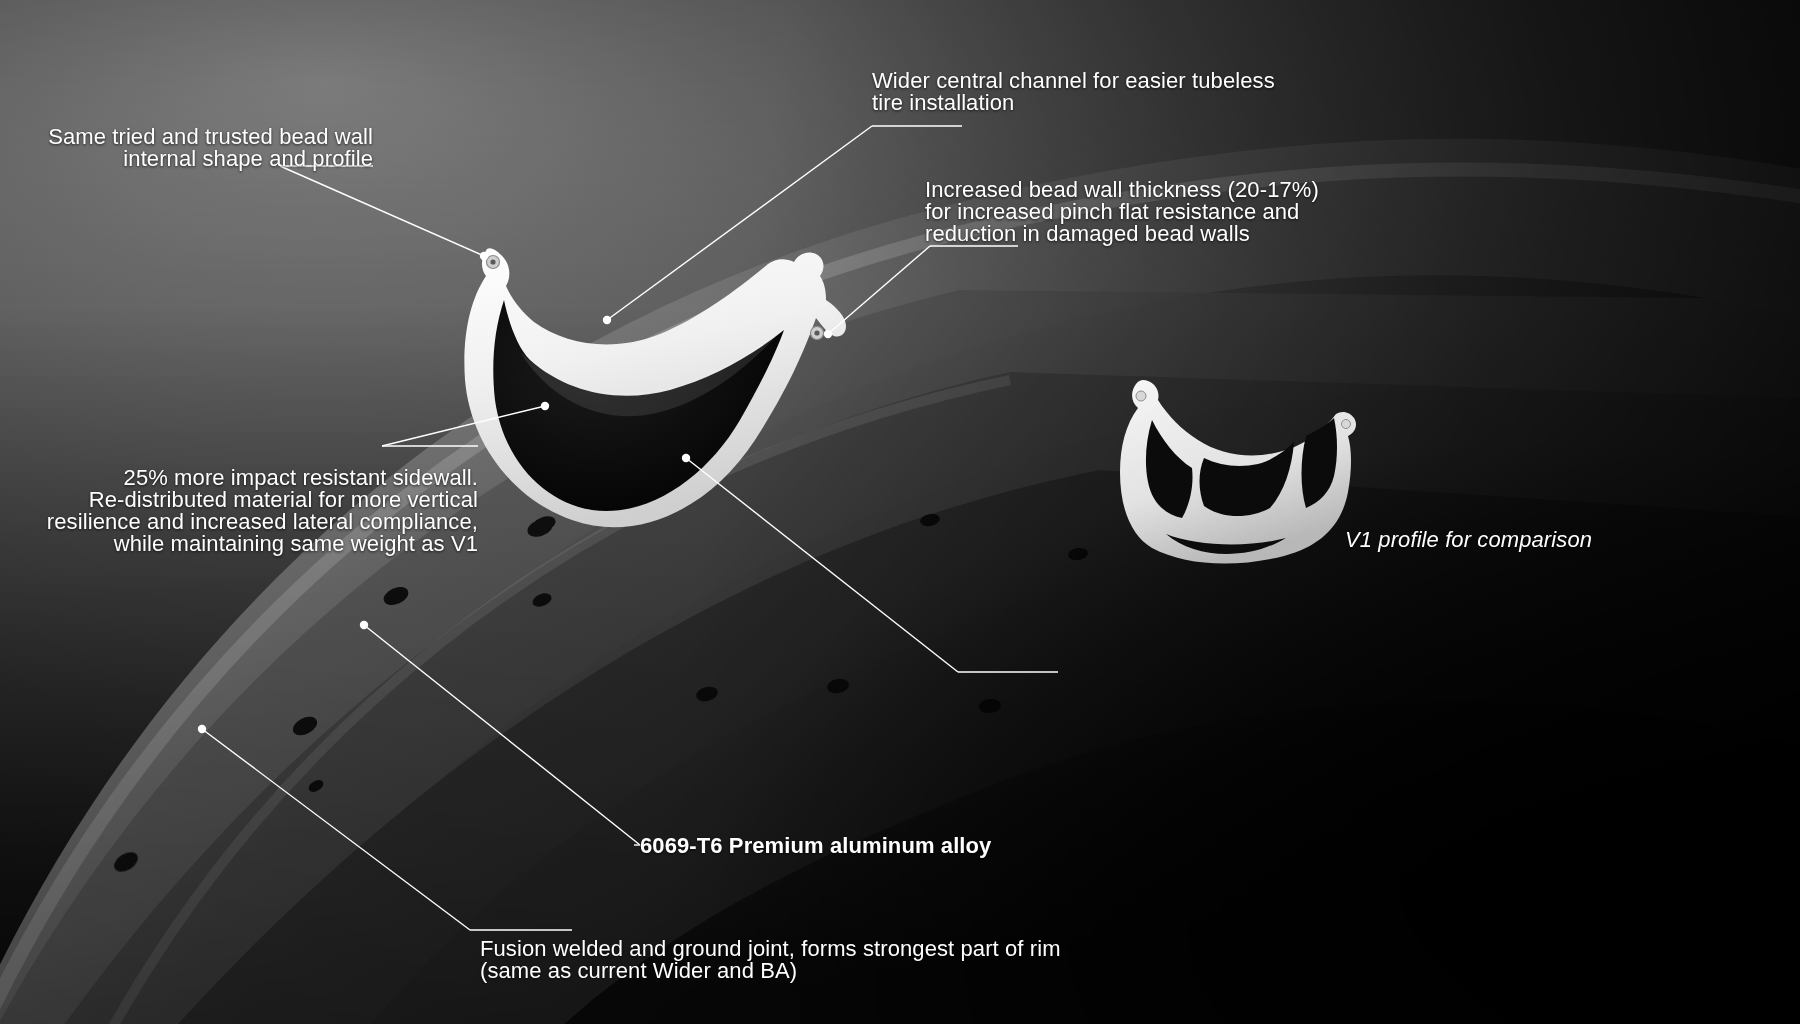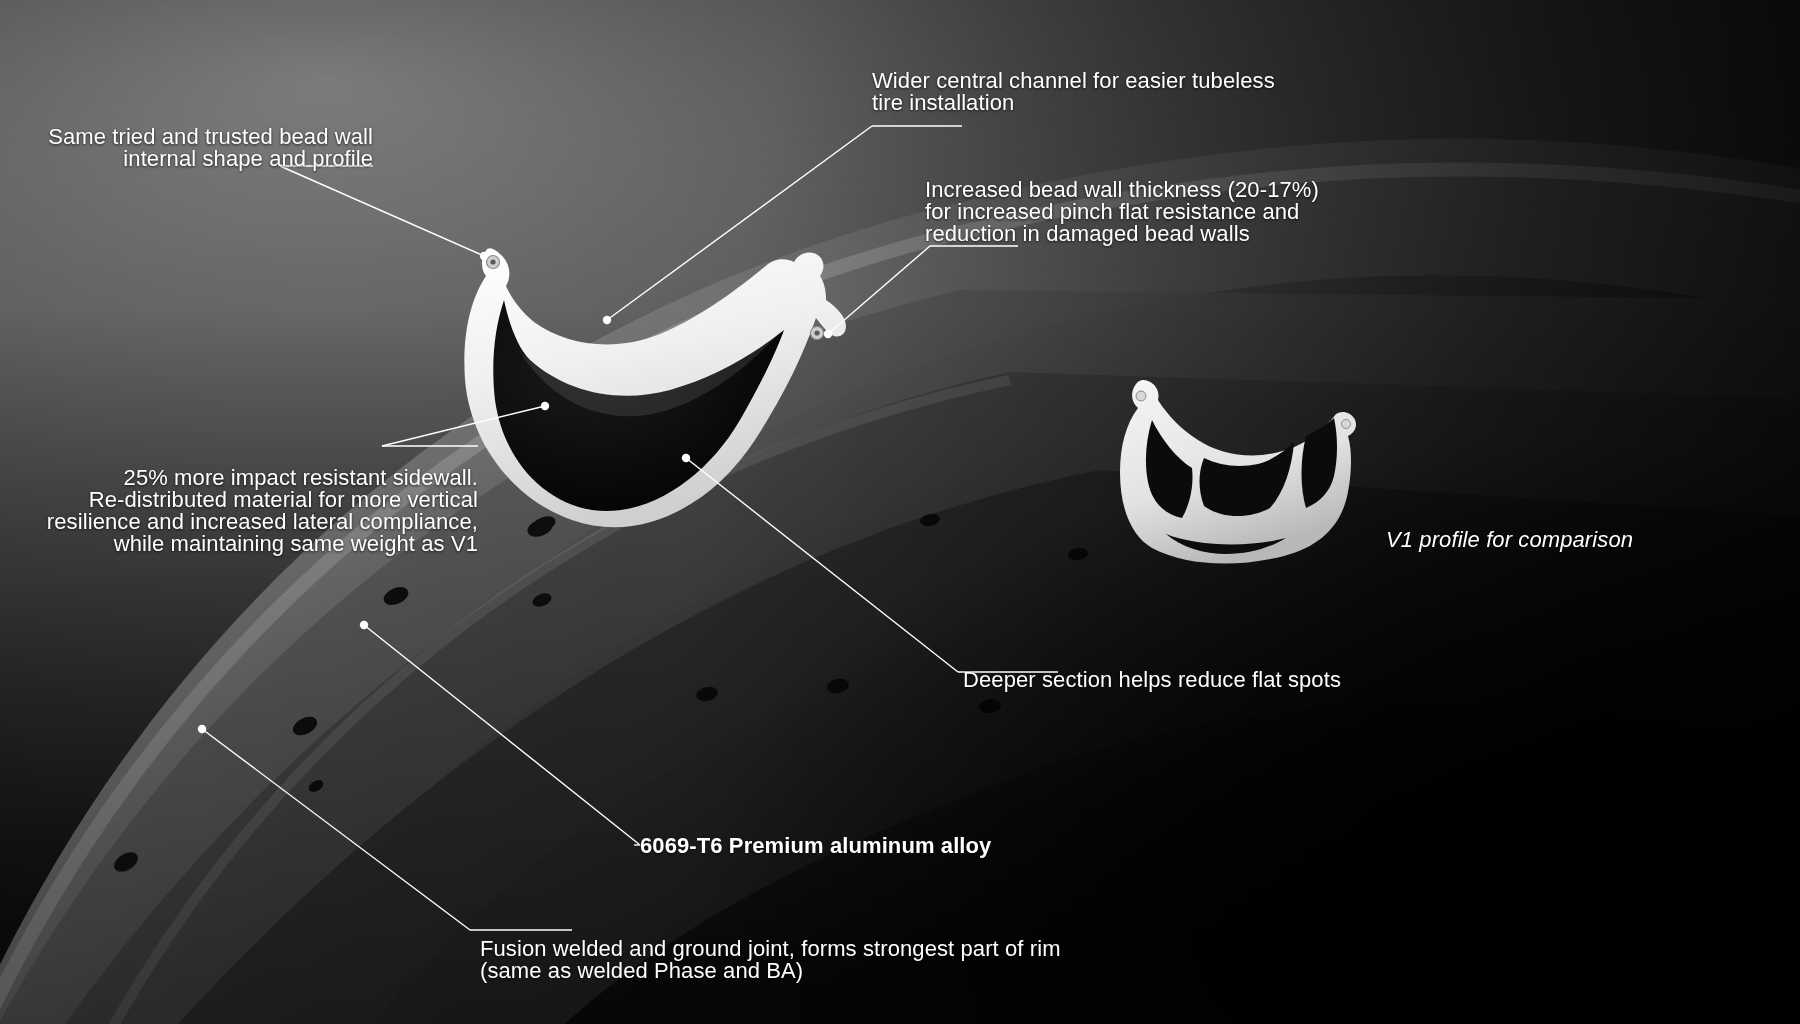--- a/index.html
+++ b/index.html
@@ -45,21 +45,21 @@
   .label {
     position: absolute;
     color: #ffffff;
     font-size: 22px;
     line-height: 22px;
     letter-spacing: 0.1px;
     white-space: pre;
     text-shadow: 0 1px 3px rgba(0,0,0,0.75);
   }
   .label.right { text-align: right; }
-  .label.italic { font-style: italic; margin-left: 41px; }
+  .label.italic { font-style: italic; }
 
   .leader { stroke: #ffffff; stroke-width: 1.4; fill: none; }
   .leader-dot { fill: #ffffff; }
 </style>
 </head>
 <body>
 
 <div id="stage">
 
   <svg class="layer" viewBox="0 0 1800 1024" aria-hidden="true">
@@ -256,22 +256,21 @@
 
   <div class="label" style="left:925px; top:179px; width:520px;">Increased bead wall thickness (20-17%)
 for increased pinch flat resistance and
 reduction in damaged bead walls</div>
 
   <div class="label right" style="left:10px; top:467px; width:468px;">25% more impact resistant sidewall.
 Re-distributed material for more vertical
 resilience and increased lateral compliance,
 while maintaining same weight as V1</div>
 
-  <div class="label" style="left:963px; top:669px; width:480px;">Deeper section helps reduce flat spots</div>
 
   <div class="label" style="left:640px; top:835px; width:420px;font-weight:bold;">6069-T6 Premium aluminum alloy</div>
 
   <div class="label" style="left:480px; top:938px; width:640px;">Fusion welded and ground joint, forms strongest part of rim
-(same as welded Phase and BA)</div>
+(same as current Wider and BA)</div>
 
   <div class="label italic" style="left:1345px; top:529px; width:330px;">V1 profile for comparison</div>
 
 </div>
 
 </body></html>

